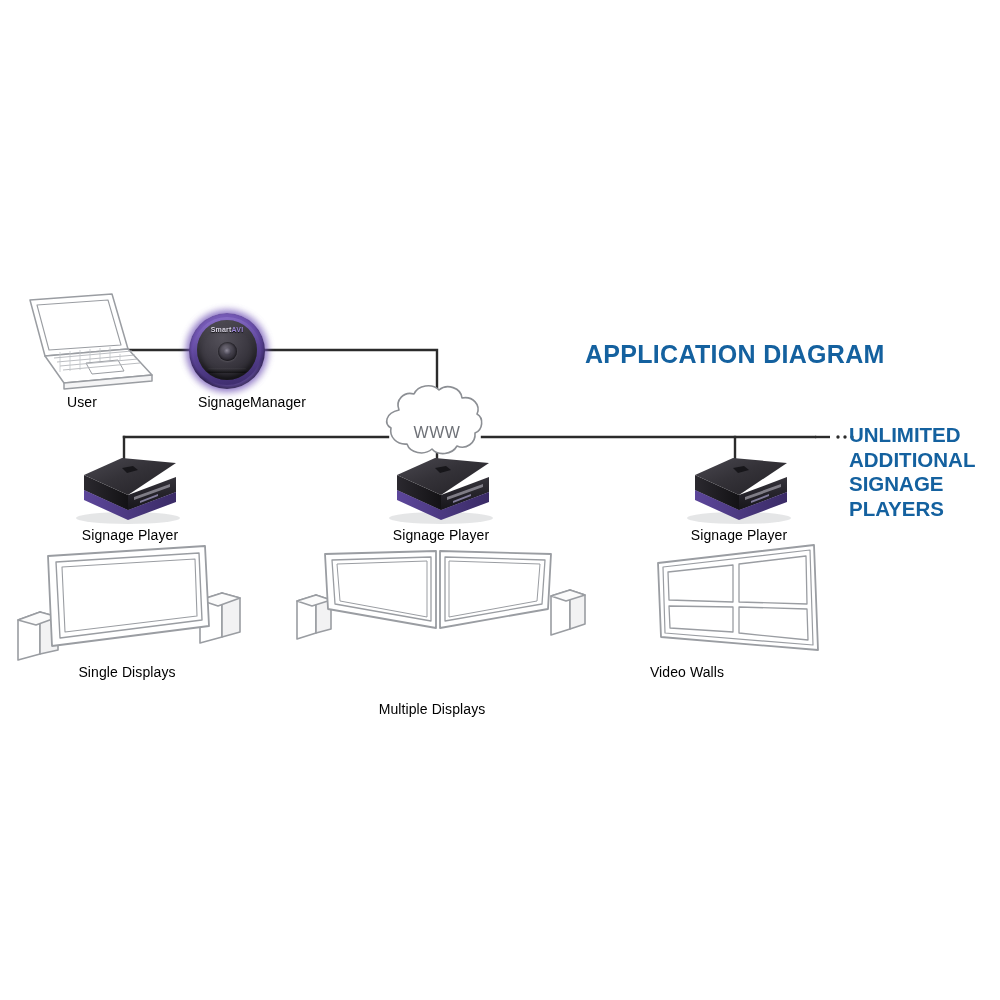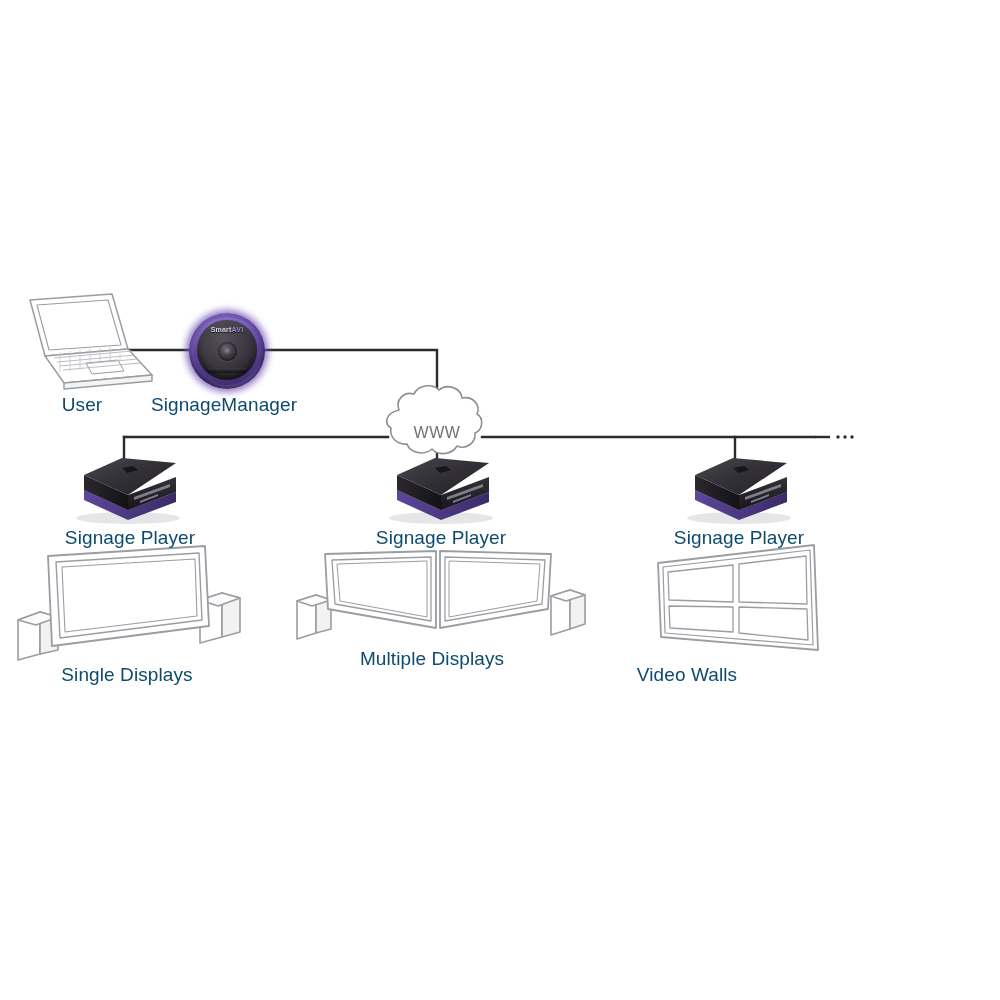--- a/index.html
+++ b/index.html
@@ -7,22 +7,22 @@
     width:1000px;height:1000px;
     font-family:"Liberation Sans", sans-serif;
     -webkit-font-smoothing:antialiased;
     overflow:hidden;
   }
   #stage{position:relative;width:1000px;height:1000px;background:#ffffff;}
   #svgroot{position:absolute;left:0;top:0;width:1000px;height:1000px;}
 
   .lbl{
     position:absolute;
-    color:#0c4a6e;
-    font-size:19px;
+    color:#000000;
+    font-size:14px;
     letter-spacing:.1px;
     white-space:nowrap;
     text-align:center;
     font-family:"Liberation Sans", sans-serif;
   }
   .lbl.center{transform:translateX(-50%);}
 
   #title{
     position:absolute;
     left:585px; top:340px;
@@ -295,28 +295,35 @@
     <div class="glow"></div>
     <div class="ring"></div>
     <div class="ring2"></div>
     <div class="face">
       <div class="logo"><span>Smart</span><i>AVI</i></div>
       <div class="lens"></div>
       <div class="slit"></div>
     </div>
   </div>
 
-
+  <div id="title">APPLICATION DIAGRAM</div>
+
+  <div id="unlimited">
+    <span>UNLIMITED</span>
+    <span>ADDITIONAL</span>
+    <span>SIGNAGE</span>
+    <span>PLAYERS</span>
+  </div>
 
   <div class="lbl center" style="left:82px;  top:394px;">User</div>
-  <div class="lbl center" style="left:224px; top:394px;">SignageManager</div>
+  <div class="lbl center" style="left:252px; top:394px;">SignageManager</div>
 
   <div class="lbl center" style="left:437px; top:424px; font-size:16px; color:#6e7177; letter-spacing:.5px;">WWW</div>
 
   <div class="lbl center" style="left:130px; top:527px;">Signage Player</div>
   <div class="lbl center" style="left:441px; top:527px;">Signage Player</div>
   <div class="lbl center" style="left:739px; top:527px;">Signage Player</div>
 
   <div class="lbl center" style="left:127px; top:664px;text-align:right;">Single Displays</div>
-  <div class="lbl center" style="left:432px; top:648px;">Multiple Displays</div>
+  <div class="lbl center" style="left:432px; top:701px;">Multiple Displays</div>
   <div class="lbl center" style="left:687px; top:664px;">Video Walls</div>
 
 </div>
 
 </body></html>

